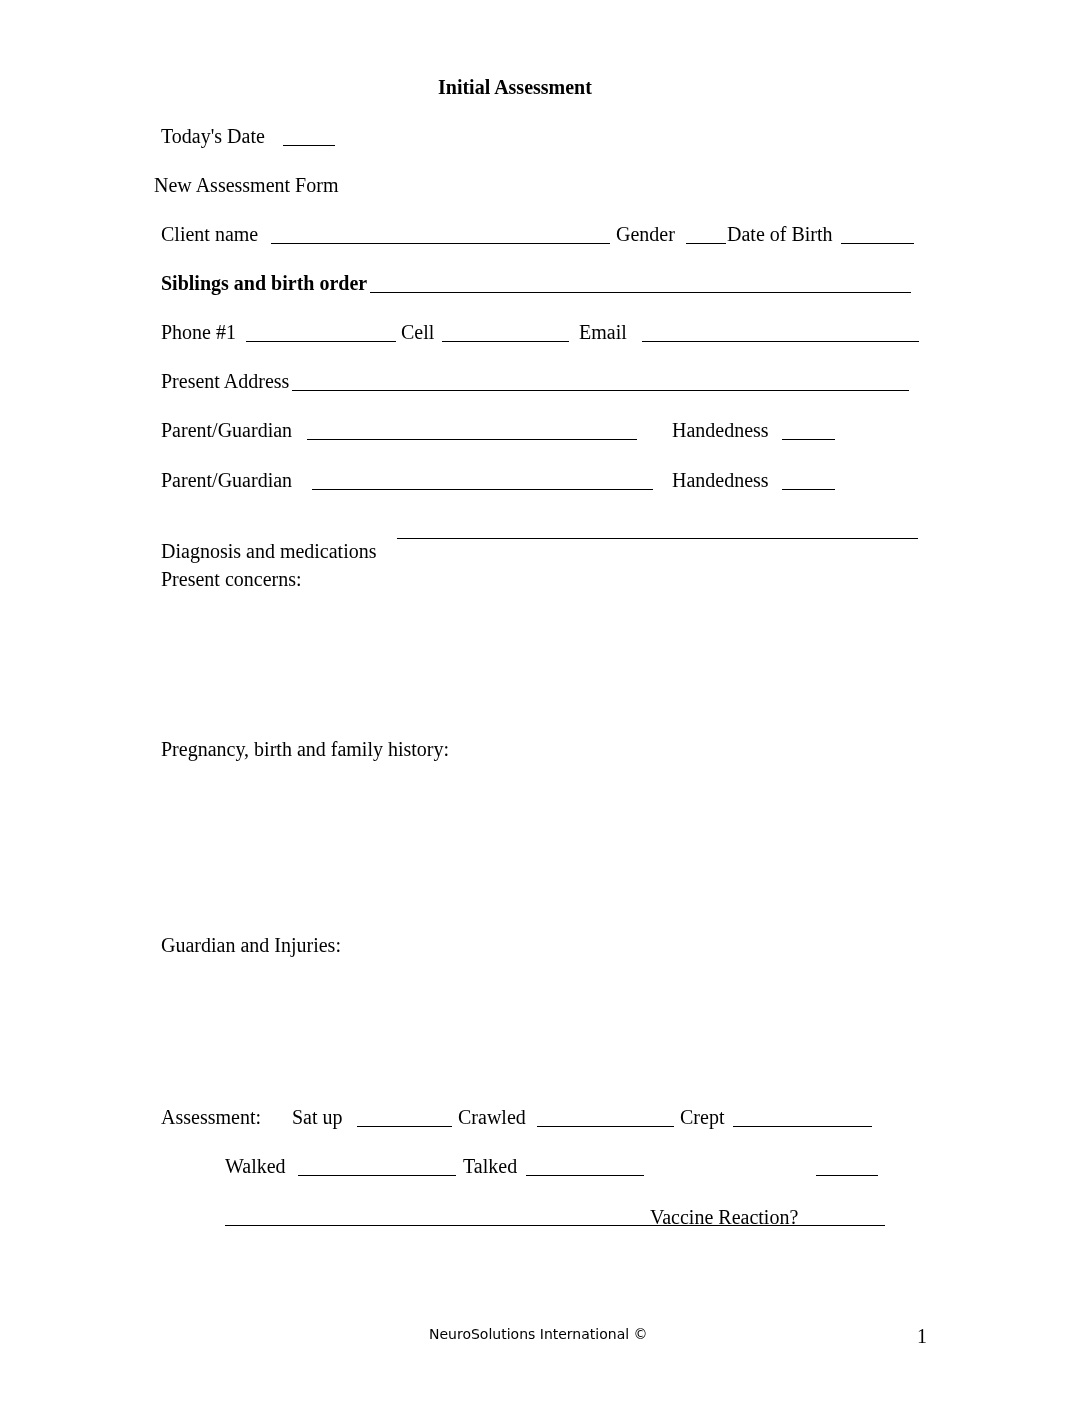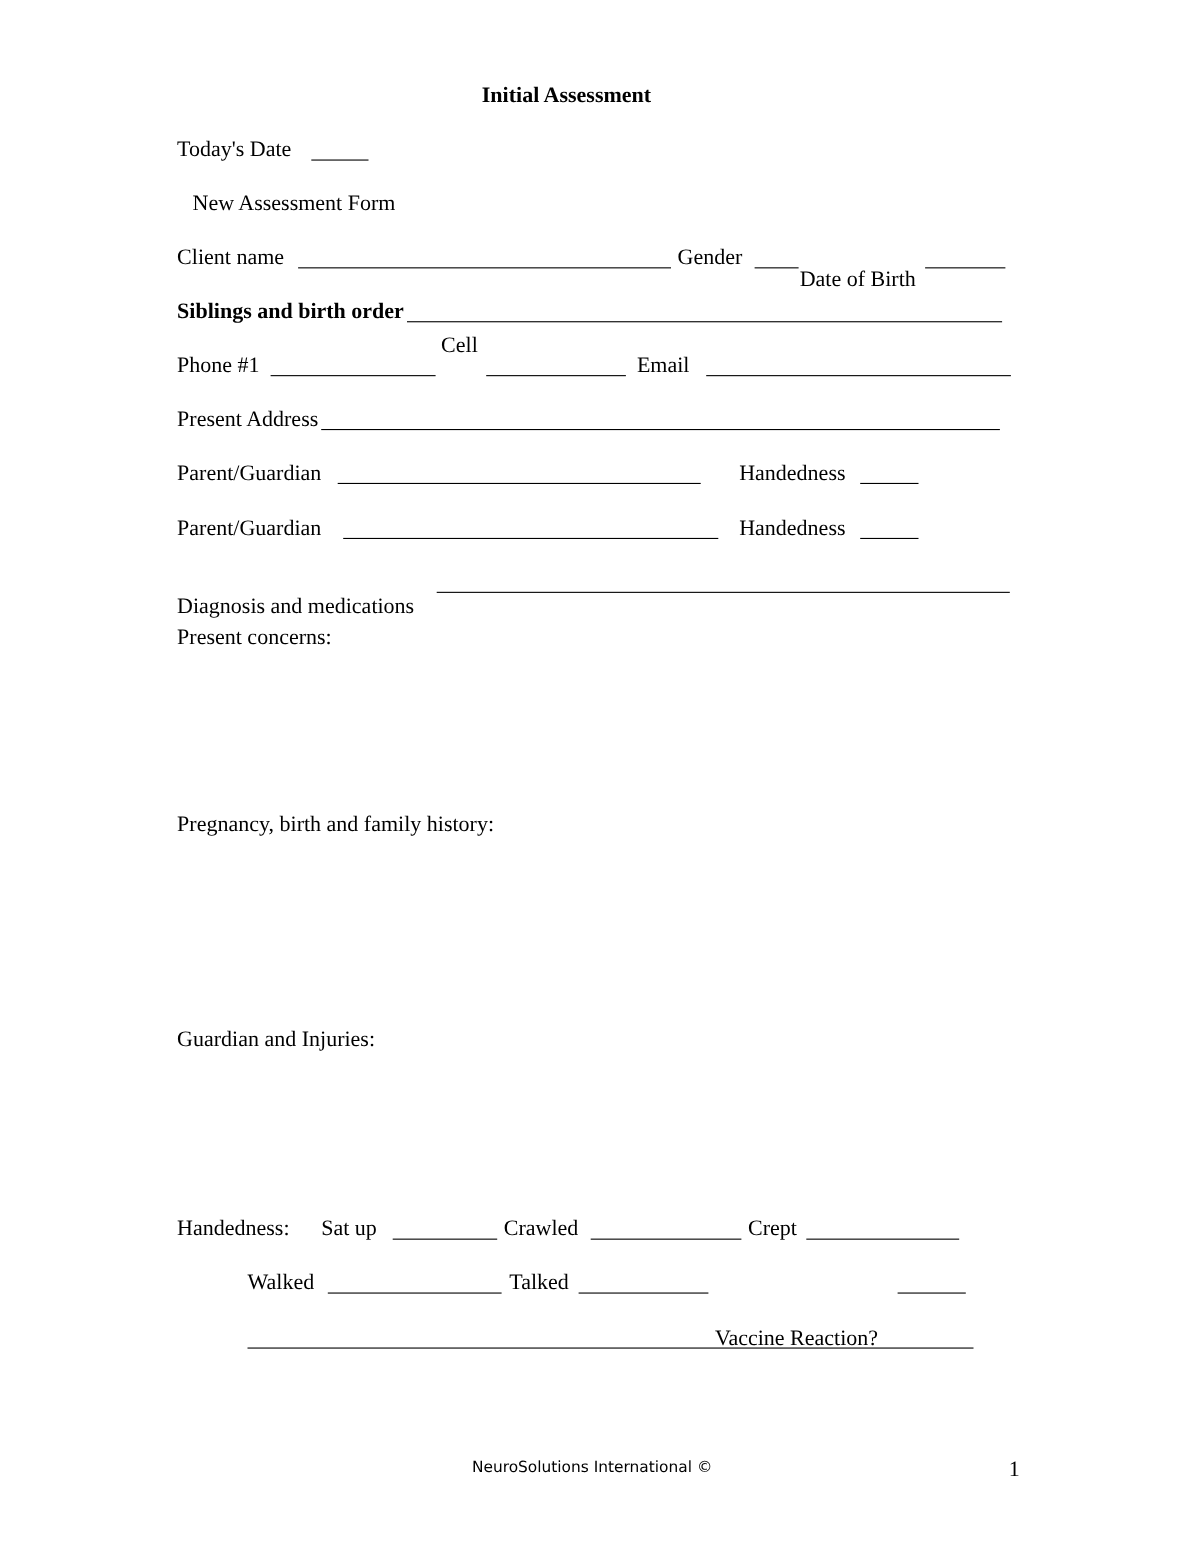--- a/index.html
+++ b/index.html
@@ -13,35 +13,35 @@
     .pagenum { position: absolute; font-size: 20px; line-height: 22px; }
   </style>
 </head>
 <body>
 
 <div class="t title" style="left:438px; top:76px;">Initial Assessment</div>
 
 <div class="t" style="left:161px; top:125px;">Today's Date</div>
 <div class="line" style="left:283px; width:52px; top:145px;"></div>
 
-<div class="t" style="left:175px; top:174px;">New Assessment Form</div>
+<div class="t" style="left:154px; top:174px;">New Assessment Form</div>
 
 <div class="t" style="left:161px; top:223px;">Client name</div>
 <div class="line" style="left:271px; width:339px; top:243px;"></div>
 <div class="t" style="left:616px; top:223px;">Gender</div>
 <div class="line" style="left:686px; width:40px; top:243px;"></div>
-<div class="t" style="left:727px; top:223px;margin-top:20px;">Date of Birth</div>
+<div class="t" style="left:727px; top:223px;">Date of Birth</div>
 <div class="line" style="left:841px; width:73px; top:243px;"></div>
 
 <div class="t" style="left:161px; top:272px;font-weight:bold;">Siblings and birth order</div>
 <div class="line" style="left:370px; width:541px; top:292px;"></div>
 
 <div class="t" style="left:161px; top:321px;">Phone #1</div>
 <div class="line" style="left:246px; width:150px; top:341px;"></div>
-<div class="t" style="left:401px; top:303px;text-align:right;">Cell</div>
+<div class="t" style="left:401px; top:321px;text-align:right;">Cell</div>
 <div class="line" style="left:442px; width:127px; top:341px;"></div>
 <div class="t" style="left:579px; top:321px;">Email</div>
 <div class="line" style="left:642px; width:277px; top:341px;"></div>
 
 <div class="t" style="left:161px; top:370px;">Present Address</div>
 <div class="line" style="left:292px; width:617px; top:390px;"></div>
 
 <div class="t" style="left:161px; top:419px;">Parent/Guardian</div>
 <div class="line" style="left:307px; width:330px; top:439px;"></div>
 <div class="t" style="left:672px; top:419px;">Handedness</div>
@@ -52,21 +52,21 @@
 <div class="t" style="left:672px; top:469px;">Handedness</div>
 <div class="line" style="left:782px; width:53px; top:489px;"></div>
 
 <div class="t" style="left:161px; top:518px;margin-top:22px;">Diagnosis and medications</div>
 <div class="line" style="left:397px; width:521px; top:538px;"></div>
 
 <div class="t" style="left:161px; top:568px;">Present concerns:</div>
 <div class="t" style="left:161px; top:738px;">Pregnancy, birth and family history:</div>
 <div class="t" style="left:161px; top:934px;">Guardian and Injuries:</div>
 
-<div class="t" style="left:161px; top:1106px;">Handedness:</div>
+<div class="t" style="left:161px; top:1106px;">Assessment:</div>
 <div class="t" style="left:292px; top:1106px;">Sat up</div>
 <div class="line" style="left:357px; width:95px; top:1126px;"></div>
 <div class="t" style="left:458px; top:1106px;">Crawled</div>
 <div class="line" style="left:537px; width:137px; top:1126px;"></div>
 <div class="t" style="left:680px; top:1106px;">Crept</div>
 <div class="line" style="left:733px; width:139px; top:1126px;"></div>
 
 <div class="t" style="left:225px; top:1155px;text-align:center;">Walked</div>
 <div class="line" style="left:298px; width:158px; top:1175px;"></div>
 <div class="t" style="left:463px; top:1155px;">Talked</div>

